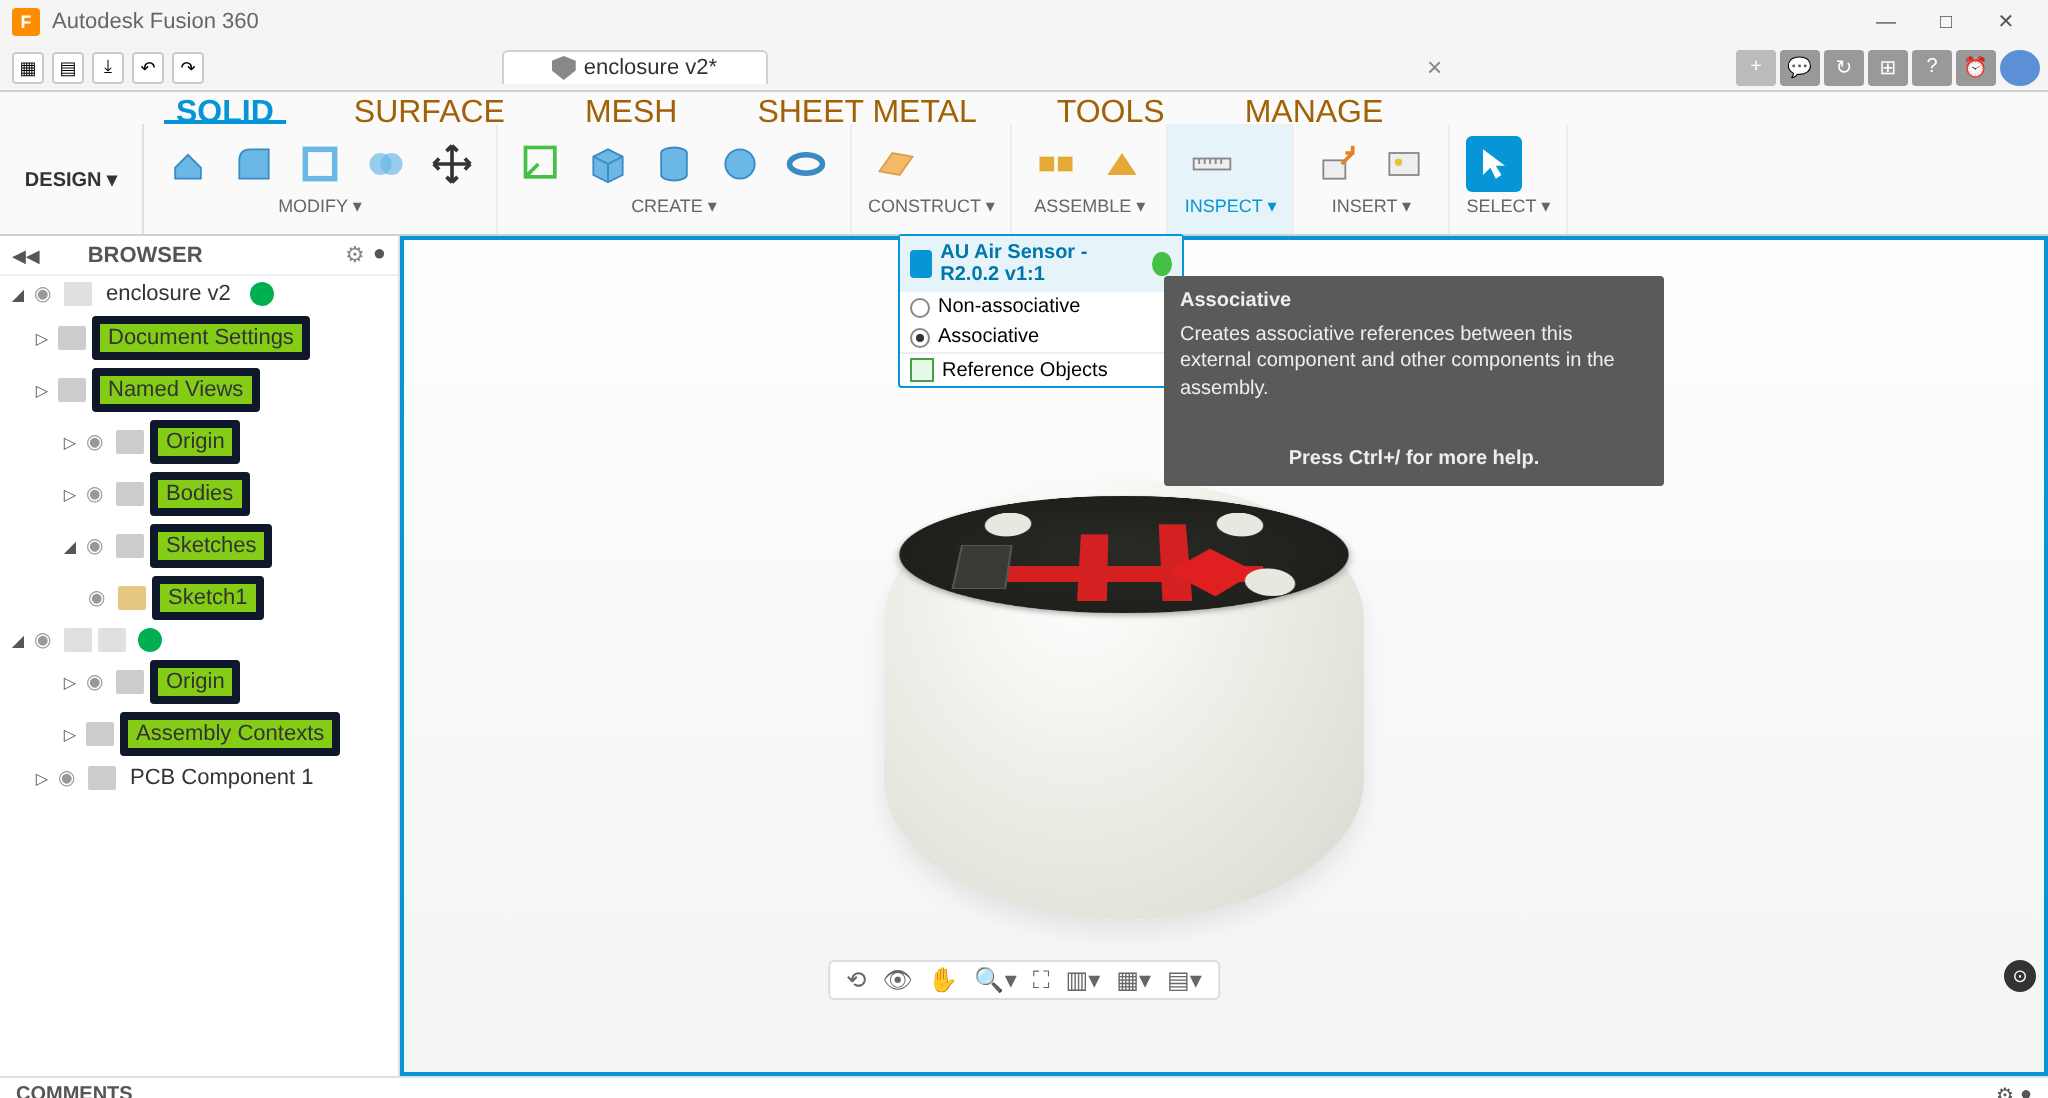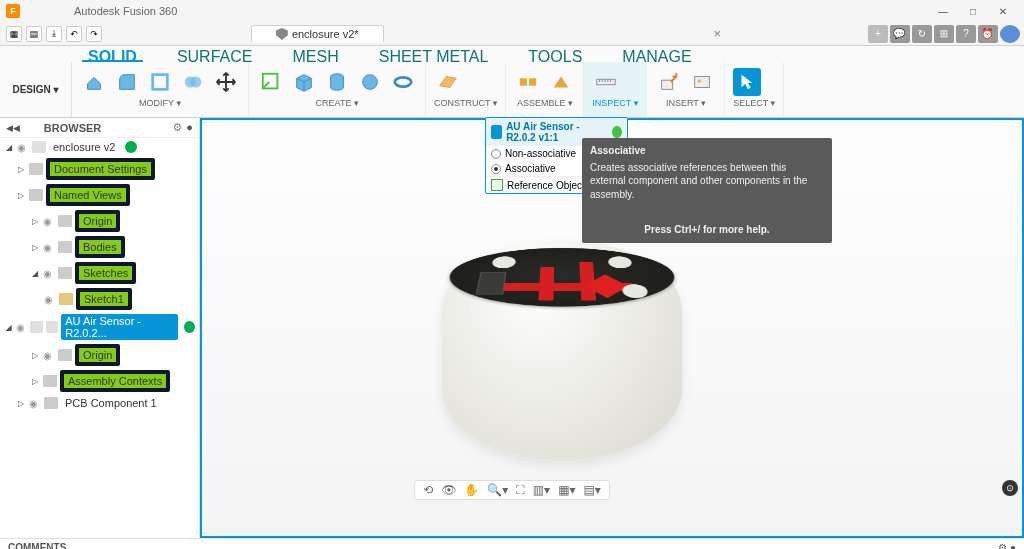--- a/index.html
+++ b/index.html
@@ -1,36 +1,36 @@
 <!DOCTYPE html>
 <html><head>
   <meta charset="utf-8">
   <style>
     * { margin: 0; padding: 0; box-sizing: border-box; font-family: "Segoe UI", Arial, sans-serif; }
     html, body { width: 1024px; height: 549px; overflow: hidden; background: #fff; }
     .titlebar { display: flex; align-items: center; height: 22px; background: #f5f5f5; padding: 0 6px; font-size: 11px; color: #666; }
     .titlebar .app-icon { width: 14px; height: 14px; background: #ff8c00; margin-right: 6px; border-radius: 2px; display: flex; align-items: center; justify-content: center; color: #fff; font-weight: bold; font-size: 9px; }
-    .titlebar .title { flex: 0 0 auto; margin-left: 48px; }
+    .titlebar .title { flex: 0 0 auto; }
     .titlebar .spacer { flex: 1; }
     .titlebar .win-btn { width: 30px; text-align: center; color: #555; font-size: 10px; cursor: pointer; }
     .tabbar { display: flex; align-items: center; height: 24px; background: #f5f5f5; border-bottom: 1px solid #d0d0d0; }
     .tabbar .qat { display: flex; align-items: center; padding: 0 6px; gap: 4px; }
     .tabbar .qat-btn { width: 16px; height: 16px; border: 1px solid #ccc; background: #fff; border-radius: 2px; font-size: 9px; display: flex; align-items: center; justify-content: center; cursor: pointer; }
     .tabbar .doc-tab { flex: 1; display: flex; justify-content: center; align-items: center; }
     .tabbar .doc-tab-inner { background: #fff; border: 1px solid #d0d0d0; border-bottom: none; border-radius: 3px 3px 0 0; padding: 2px 24px; font-size: 11px; color: #333; display: flex; align-items: center; gap: 4px; }
     .tabbar .shield { width: 12px; height: 12px; background: #888; clip-path: polygon(50% 0, 100% 20%, 100% 60%, 50% 100%, 0 60%, 0 20%); }
     .tabbar .tab-close { margin-left: 330px; font-size: 13px; color: #888; cursor: pointer; }
     .tabbar .right-icons { display: flex; gap: 2px; padding: 0 4px; }
     .tabbar .ri { width: 20px; height: 18px; background: #999; border-radius: 2px; display: flex; align-items: center; justify-content: center; color: #fff; font-size: 10px; cursor: pointer; }
     .tabbar .ri.plus { background: #bbb; }
     .tabbar .ri.avatar { background: #5b8fd6; border-radius: 50%; }
     .ribbon { display: flex; height: 56px; border-bottom: 1px solid #d0d0d0; background: #fafafa; }
     .ribbon .workspace { width: 72px; display: flex; align-items: center; justify-content: center; border-right: 1px solid #e0e0e0; }
     .ribbon .workspace-btn { font-size: 10px; font-weight: 600; color: #333; padding: 4px 6px; cursor: pointer; }
-    .ribbon .rtab { color: #0f766e; padding: 2px 6px; cursor: pointer; }
+    .ribbon .rtab { color: #a16207; padding: 2px 6px; cursor: pointer; }
     .ribbon .rtab.active { color: #0696d7; border-bottom: 2px solid #0696d7; font-weight: 600; }
     .ribbon .panel { display: flex; align-items: flex-start; padding: 6px 8px 0 8px; border-right: 1px solid #eee; flex-direction: column; }
     .ribbon .panel .icons { display: flex; gap: 5px; }
     .ribbon .ticon { width: 28px; height: 28px; border-radius: 3px; display: flex; align-items: center; justify-content: center; cursor: pointer; position: relative; }
     .ribbon .ticon svg { width: 22px; height: 22px; }
     .ribbon .panel .plabel { font-size: 9px; color: #666; margin-top: 2px; text-align: center; align-self: center; }
     .ribbon .sel { background: #0696d7; }
     .workarea { display: flex; height: 420px; position: relative; }
     .browser { width: 200px; border-right: 1px solid #e0e0e0; font-size: 11px; color: #333; background: #fff; }
     .browser .hdr { display: flex; align-items: center; padding: 3px 6px; border-bottom: 1px solid #eee; color: #555; }
@@ -55,21 +55,21 @@
     .canvas .pcb .trace { position: absolute; background: #d42020; }
     .canvas .pcb .t1 { left: 40px; top: 70px; width: 140px; height: 14px; }
     .canvas .pcb .t2 { left: 90px; top: 40px; width: 14px; height: 60px; }
     .canvas .pcb .t3 { left: 130px; top: 30px; width: 14px; height: 70px; }
     .canvas .pcb .chip { position: absolute; left: 140px; top: 60px; width: 30px; height: 30px; background: #e02020; transform: rotate(45deg); }
     .canvas .pcb .conn { position: absolute; left: 30px; top: 50px; width: 26px; height: 40px; background: #3a3a36; border: 1px solid #555; }
     .canvas .pcb .hole { position: absolute; width: 24px; height: 24px; background: #e8e8e0; border-radius: 50%; }
     .canvas .pcb .h1 { left: 40px; top: 18px; }
     .canvas .pcb .h2 { right: 40px; top: 18px; }
     .canvas .pcb .h3 { right: 30px; bottom: 14px; }
-    .popup { position: absolute; left: 247px; top: -3px; width: 143px; background: #fff; border: 1px solid #0696d7; border-radius: 2px; font-size: 10px; margin-left: 36px; }
+    .popup { position: absolute; left: 247px; top: -3px; width: 143px; background: #fff; border: 1px solid #0696d7; border-radius: 2px; font-size: 10px; }
     .popup .ptitle { background: #e6f4fa; padding: 3px 5px; color: #0077aa; font-weight: 600; display: flex; align-items: center; gap: 4px; }
     .popup .ptitle .chk { width: 12px; height: 12px; background: #44c044; border-radius: 50%; margin-left: auto; }
     .popup .prow { padding: 2px 5px; display: flex; align-items: center; gap: 4px; }
     .popup .radio { width: 10px; height: 10px; border: 1px solid #888; border-radius: 50%; display: inline-block; position: relative; }
     .popup .radio.on::after { content: ""; position: absolute; left: 2px; top: 2px; width: 4px; height: 4px; background: #333; border-radius: 50%; }
     .tooltip { position: absolute; left: 380px; top: 18px; width: 250px; background: #5a5a5a; color: #eee; padding: 6px 8px; font-size: 10px; border-radius: 2px; line-height: 1.35; }
     .tooltip .tt-title { font-weight: 600; margin-bottom: 3px; }
     .tooltip .tt-help { margin-top: 22px; font-weight: 600; text-align: center; }
     .viewcube { position: absolute; right: 10px; top: 8px; width: 50px; height: 50px; }
     .viewcube .cube { width: 36px; height: 36px; background: #f0f0f0; border: 1px solid #bbb; transform: rotateX(20deg) rotateY(-30deg); margin: 4px auto; }
@@ -312,21 +312,20 @@
     <div class="node ind3">
       <span class="eye">◉</span>
       <span class="ic" style="background:#e6c880;"></span>
       <span class="nlabel boxed">Sketch1</span>
     </div>
     <div class="node">
       <span class="tw">◢</span>
       <span class="eye">◉</span>
       <span class="ic" style="background:#e0e0e0;"></span>
       <span class="ic" style="background:#e0e0e0;"></span>
-      <span class="nlabel sel">AU Air Sensor - R2.0.2...</span>
       <span class="badge"></span>
     </div>
     <div class="node ind2">
       <span class="tw">▷</span>
       <span class="eye">◉</span>
       <span class="ic"></span>
       <span class="nlabel boxed">Origin</span>
     </div>
     <div class="node ind2">
       <span class="tw">▷</span>

